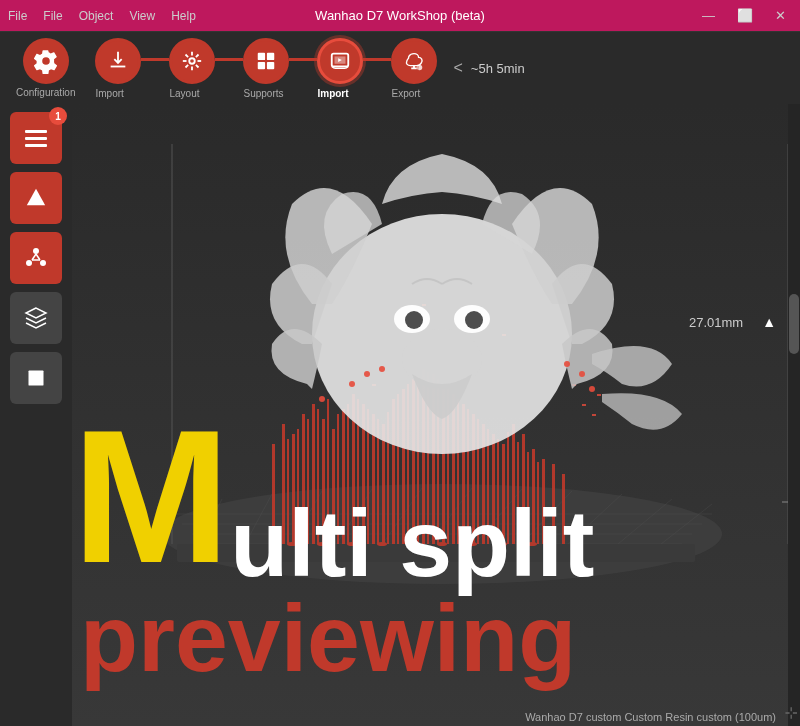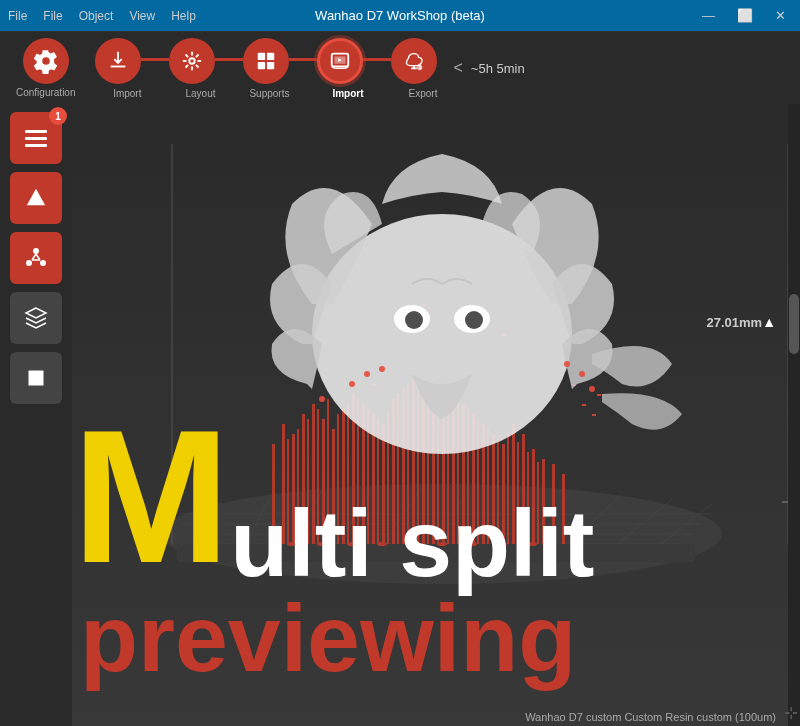--- a/index.html
+++ b/index.html
@@ -8,21 +8,21 @@
       height: 726px;
       overflow: hidden;
       background: #1e1e1e;
       font-family: 'Segoe UI', Arial, sans-serif;
       color: #fff;
     }
 
     
     #title-bar {
       height: 32px;
-      background: #0369a1;
+      background: #be185d;
       display: flex;
       align-items: center;
       justify-content: space-between;
       padding: 0 8px;
       border-bottom: 1px solid #333;
     }
     #menu-bar {
       display: flex;
       gap: 16px;
       font-size: 12px;
@@ -84,21 +84,21 @@
     #workflow {
       display: flex;
       align-items: center;
       gap: 0;
       flex: 1;
     }
 
     .workflow-step {
       display: flex;
       flex-direction: column;
-      align-items: flex-end;
+      align-items: flex-start;
       position: relative;
     }
 
     .step-circle {
       width: 46px;
       height: 46px;
       border-radius: 50%;
       display: flex;
       align-items: center;
       justify-content: center;
@@ -209,22 +209,21 @@
 
     
     .dimension-label {
       position: absolute;
       right: 24px;
       top: 210px;
       font-size: 13px;
       color: #ccc;
       display: flex;
       align-items: center;
-      gap: 0;
-      font-weight: bold;
+      gap: 19px;
     }
     .dimension-arrow {
       color: #fff;
       font-size: 14px;
     }
 
     
     .right-scrollbar {
       position: absolute;
       right: 0;

